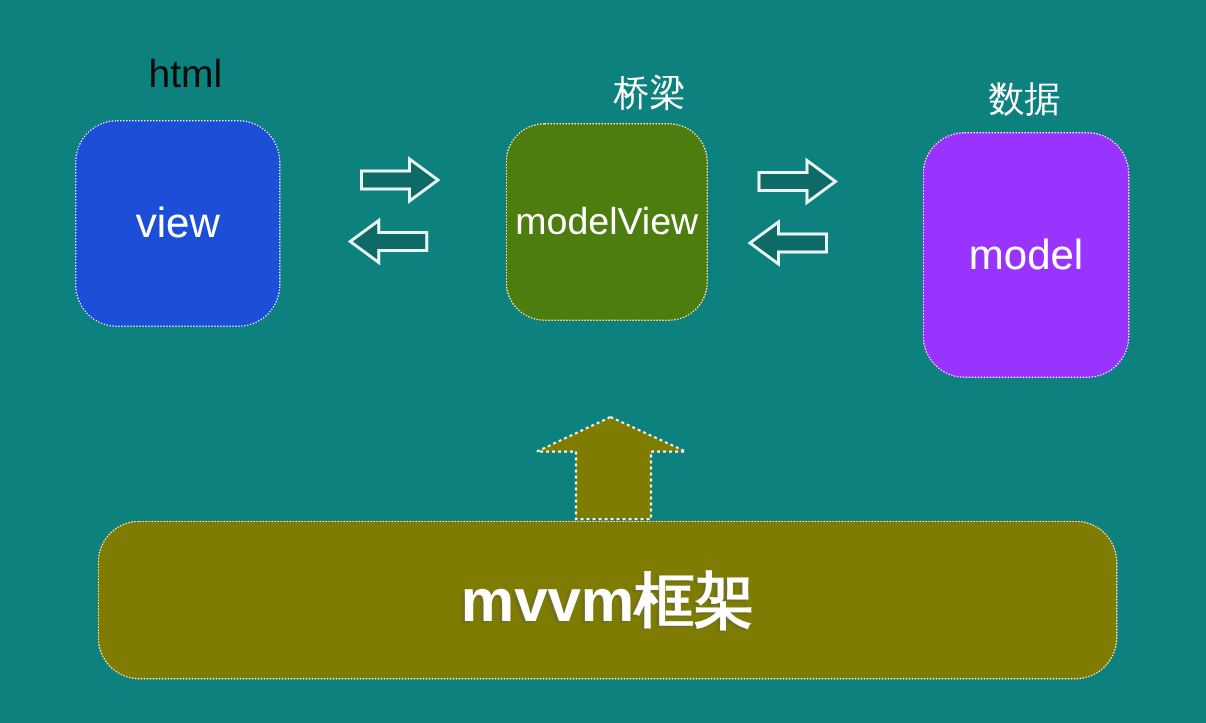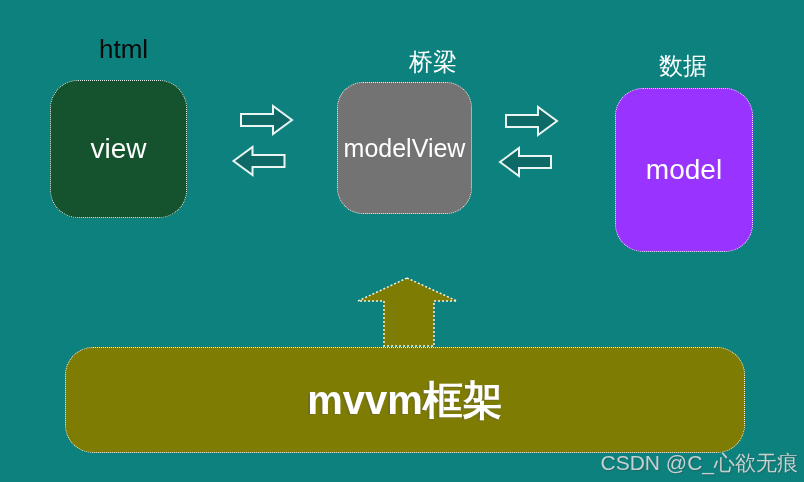--- a/index.html
+++ b/index.html
@@ -24,25 +24,25 @@
     position: absolute;
     display: flex;
     align-items: center;
     justify-content: center;
     color: #ffffff;
     border: 1px dotted #efefef;
     box-sizing: border-box;
   }
   .view-box {
     left: 50px; top: 80px; width: 137px; height: 138px;
-    background: #14532d; border-radius: 28px; font-size: 28px;
+    background: #1d4ed8; border-radius: 28px; font-size: 28px;
   }
   .modelview-box {
     left: 337px; top: 82px; width: 135px; height: 132px;
-    background: #737373; border-radius: 26px; font-size: 25px;
+    background: #4d7c0f; border-radius: 26px; font-size: 25px;
   }
   .model-box {
     left: 615px; top: 88px; width: 138px; height: 164px;
     background: #9933ff; border-radius: 28px; font-size: 28px;
   }
   .framework-box {
     left: 65px; top: 347px; width: 680px; height: 106px;
     background: #7e7c03; border-radius: 28px;
     font-size: 40px; font-weight: bold;
     text-shadow: -2px 1px 0 rgba(90,90,90,0.35);
@@ -94,15 +94,14 @@
   </svg>
 
   <svg class="arrow-svg" style="left:357px; top:277px;" width="101" height="70" viewBox="0 0 101 70">
     <polygon points="50,1 100,24 77,24 77,69 27,69 27,24 1,24" fill="#7e7c03" stroke="#f2f2e6" stroke-width="1.5" stroke-dasharray="2 2"></polygon>
   </svg>
 
   <div class="box framework-box">
     <span>mvvm框架</span>
   </div>
 
-  <div class="watermark">CSDN @C_心欲无痕</div>
 
 </div>
 
 </body></html>

